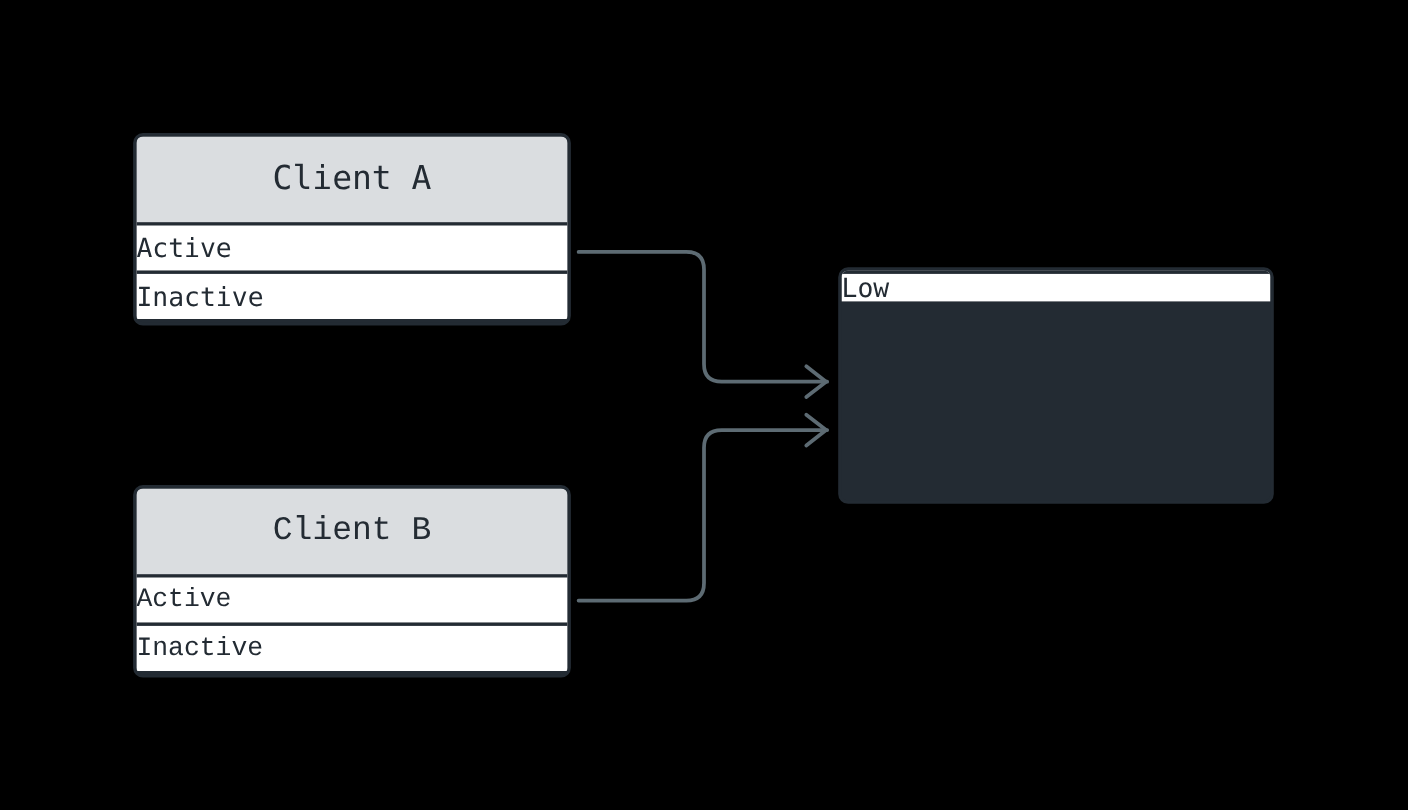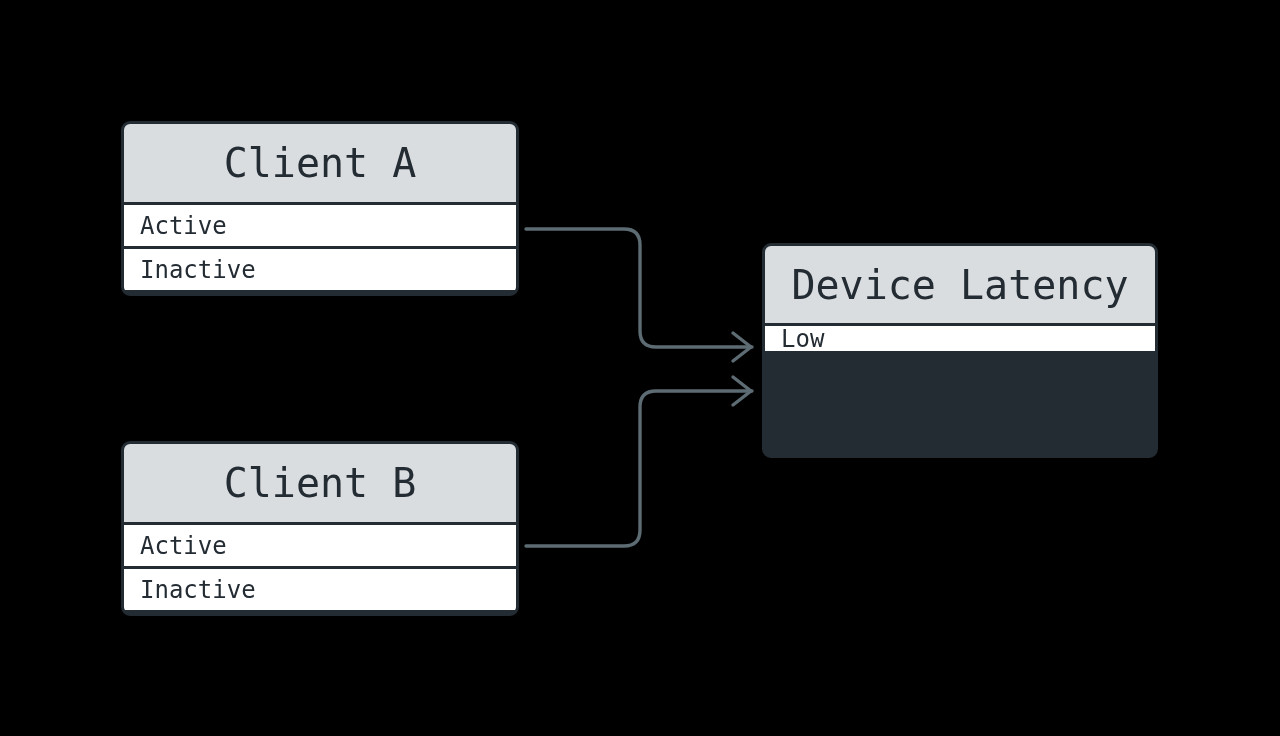--- a/index.html
+++ b/index.html
@@ -39,48 +39,48 @@
     border: 3px solid #232b33;
     border-radius: 9px;
     background: #232b33;
     overflow: hidden;
   }
   .entity-title {
     box-sizing: border-box;
     background: #dadde0;
     color: #232b33;
     text-align: center;
-    font-size: 40px;
+    font-size: 30px;
     line-height: 1;
     letter-spacing: 0px;
     display: flex;
     align-items: center;
     justify-content: center;
   }
   .entity-rows {
     display: block;
   }
   .entity-row {
     box-sizing: border-box;
     background: #ffffff;
     color: #232b33;
     font-size: 24px;
     line-height: 1;
     display: flex;
     align-items: center;
-    padding-left: 16px;
+    padding-left: 0;
     border-top: 3px solid #232b33;
   }
 
   
   #entity-client-a { left: 121px; top: 121px; width: 398px; height: 175px; }
   #entity-client-a .entity-title { height: 78px; }
   #entity-client-a .entity-row   { height: 44px; }
 
-  #entity-client-b { left: 121px; top: 441px; width: 398px; height: 175px; }
+  #entity-client-b { left: 121px; top: 441px; width: 398px; height: 175px; font-family: Liberation Mono, monospace; }
   #entity-client-b .entity-title { height: 78px; }
   #entity-client-b .entity-row   { height: 44px; }
 
   #entity-device-latency { left: 762px; top: 243px; width: 396px; height: 215px; }
   #entity-device-latency .entity-title { height: 77px; }
   #entity-device-latency .entity-row   { height: 28px; }
 </style>
 </head>
 <body>
 
@@ -107,19 +107,18 @@
 
   <div class="entity" id="entity-client-b">
     <div class="entity-title">Client B</div>
     <div class="entity-rows">
       <div class="entity-row">Active</div>
       <div class="entity-row">Inactive</div>
     </div>
   </div>
 
   <div class="entity" id="entity-device-latency">
-    <div class="entity-title">Device Latency</div>
     <div class="entity-rows">
       <div class="entity-row">Low</div>
     </div>
   </div>
 
 </div>
 
 </body></html>

